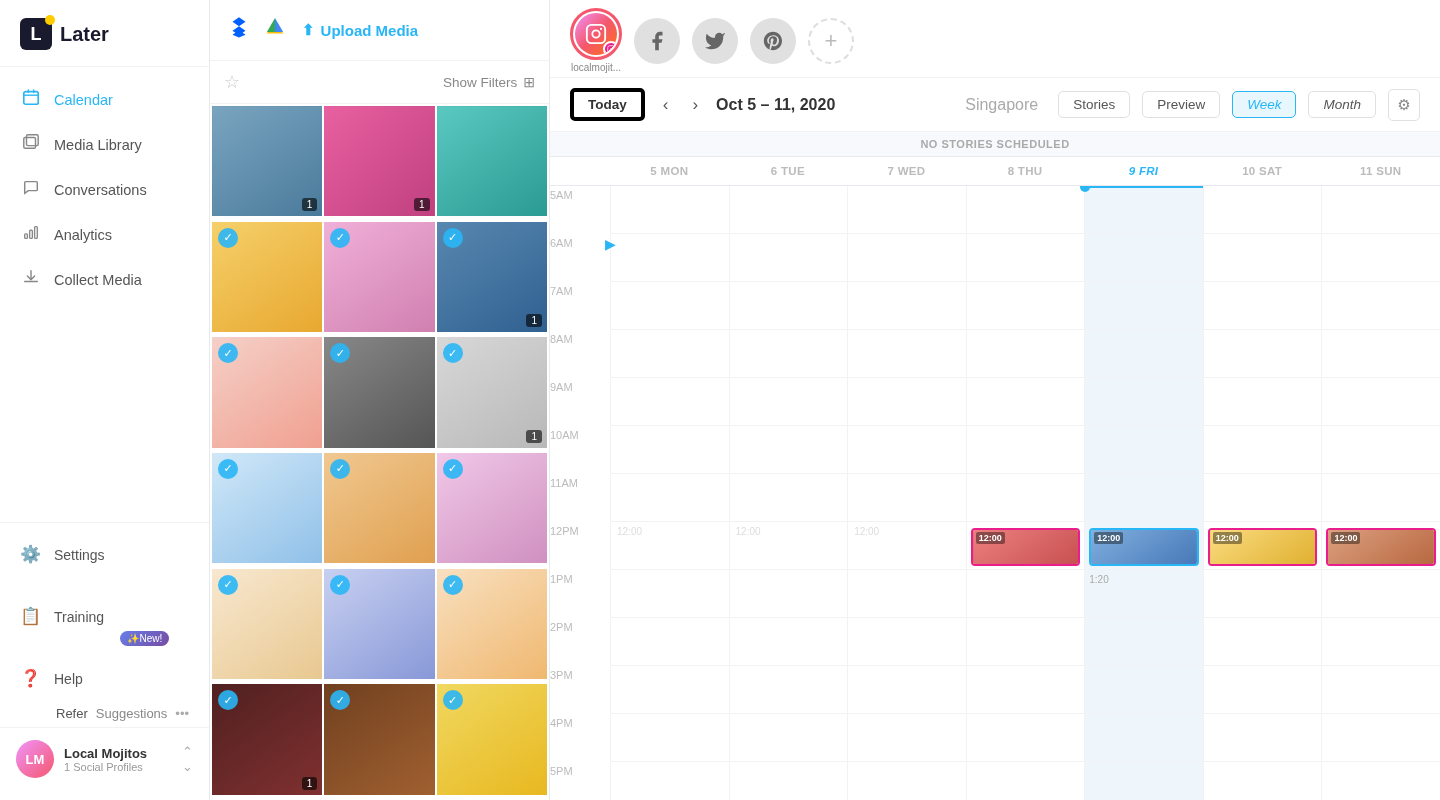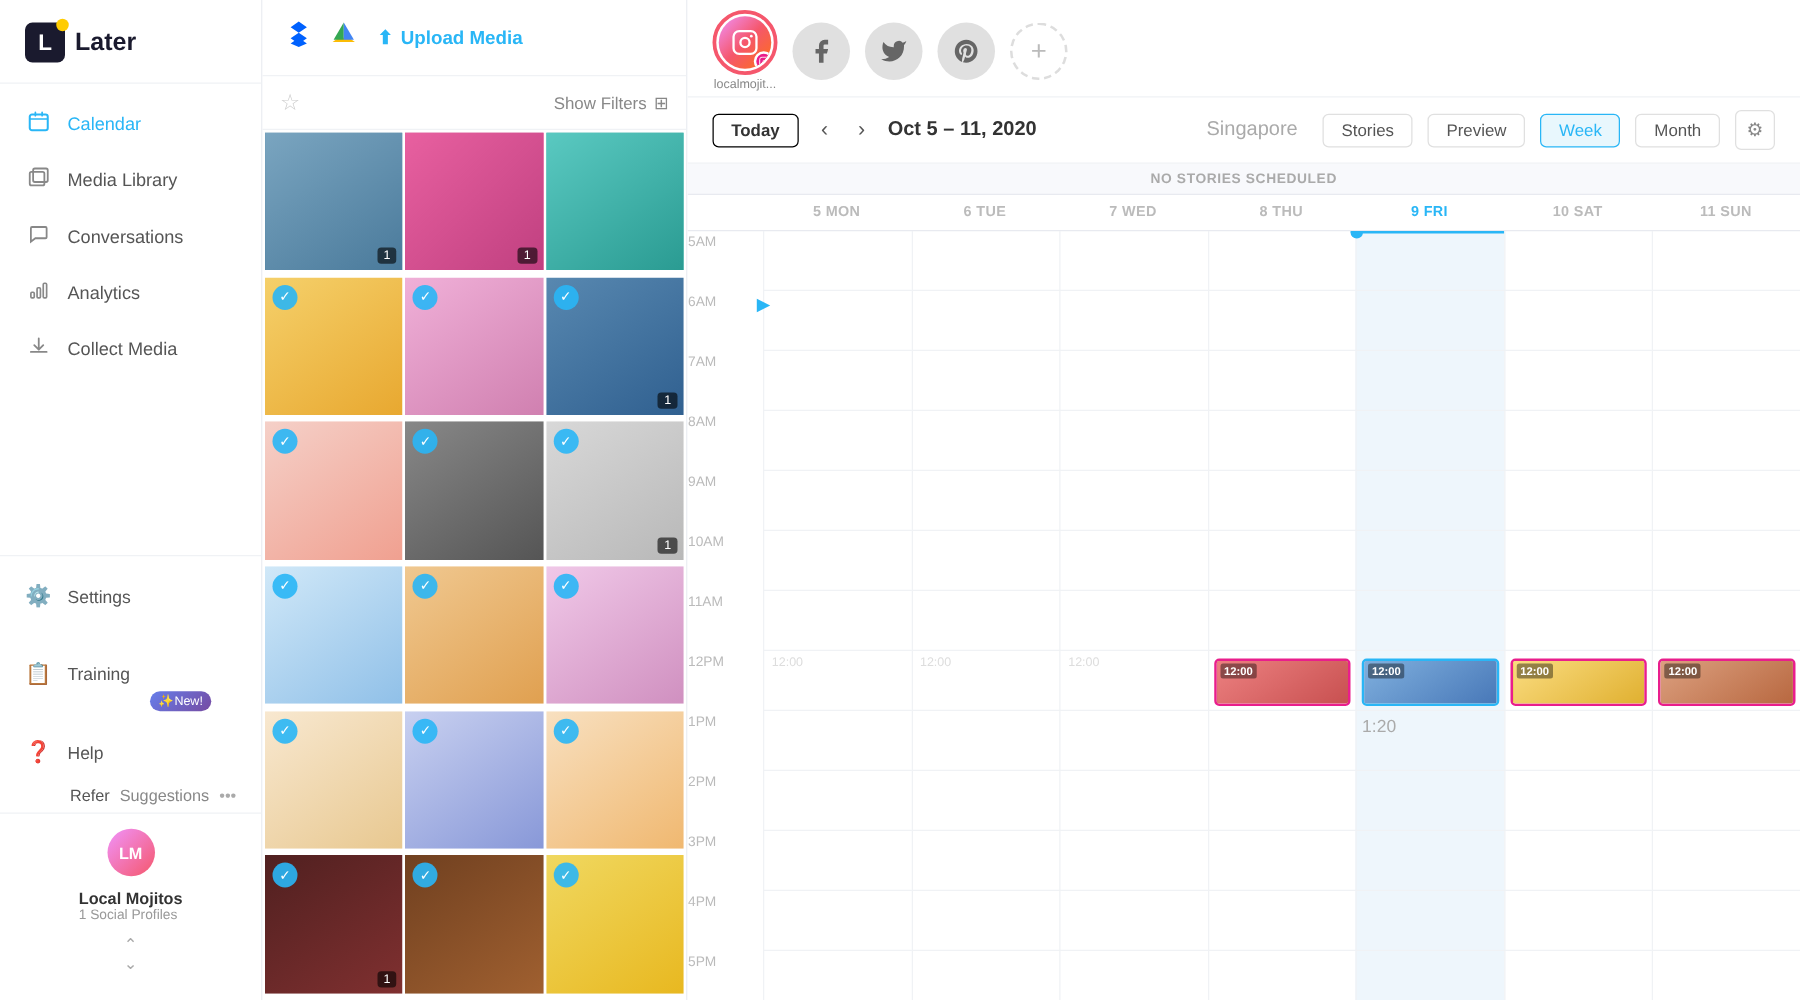--- a/index.html
+++ b/index.html
@@ -58,21 +58,20 @@
       margin-left: 36px;
     }
     .refer-row .more-btn { margin-left: auto; cursor: pointer; color: #aaa; }
     .account-row {
       display: flex;
       align-items: center;
       padding: 12px 16px;
       gap: 10px;
       cursor: pointer;
       border-top: 1px solid #f0f2f5;
-      flex-direction: column;
     }
     .account-avatar {
       width: 38px;
       height: 38px;
       border-radius: 50%;
       background: linear-gradient(135deg, #f093fb, #f5576c);
       display: flex;
       align-items: center;
       justify-content: center;
       color: white;
@@ -231,21 +230,21 @@
     
     .calendar-header {
       display: flex;
       align-items: center;
       padding: 10px 20px;
       border-bottom: 1px solid #f0f2f5;
       gap: 12px;
     }
     .today-btn {
       background: none;
-      border: 1px solid #000000;
+      border: 4px solid #000000;
       padding: 5px 14px;
       border-radius: 5px;
       font-size: 13.5px;
       font-weight: 600;
       cursor: pointer;
       color: #333;
     }
     .nav-arrow {
       background: none;
       border: none;
@@ -263,20 +262,21 @@
     .timezone { font-size: 16px; color: #aaa; margin-right: 8px; }
     .view-btn {
       background: none;
       border: 1px solid #e0e0e0;
       padding: 5px 14px;
       border-radius: 5px;
       font-size: 13.5px;
       font-weight: 500;
       cursor: pointer;
       color: #555;
+      font-style: italic;
     }
     .view-btn.active-view {
       border-color: #29b6f6;
       color: #29b6f6;
       background: #e8f7fd;
     }
     .stories-btn {
       background: none;
       border: 1px solid #e0e0e0;
       padding: 5px 14px;
@@ -328,21 +328,21 @@
       border-bottom: 1px solid #e8eaf0;
     }
     .day-header-cell {
       text-align: center;
       padding: 8px 4px;
       font-size: 11.5px;
       font-weight: 600;
       color: #bbb;
       letter-spacing: 0.3px;
     }
-    .day-header-cell.today-col { color: #29b6f6; }
+    .day-header-cell.today-col { color: #29b6f6; font-style: italic; }
     .time-grid {
       display: grid;
       grid-template-columns: 60px repeat(7, 1fr);
       flex: 1;
       overflow-y: auto;
     }
     .time-label {
       font-size: 11px;
       color: #bbb;
       text-align: left;
@@ -850,21 +850,21 @@
               <span class="post-time">12:00</span>
             </div>
           </div>
         </div>
         <div class="time-label">1PM</div>
         <div class="day-cell"></div>
         <div class="day-cell"></div>
         <div class="day-cell"></div>
         <div class="day-cell"></div>
         <div class="day-cell friday-col">
-          <div class="time-indicator" style="font-size: 14px; color: rgb(170, 170, 170);">1:20</div>
+          <div class="time-indicator" style="font-size: 10px; color: rgb(170, 170, 170);">1:20</div>
         </div>
         <div class="day-cell"></div>
         <div class="day-cell"></div>
         <div class="time-label">2PM</div>
         <div class="day-cell"></div>
         <div class="day-cell"></div>
         <div class="day-cell"></div>
         <div class="day-cell"></div>
         <div class="day-cell friday-col"></div>
         <div class="day-cell"></div>

